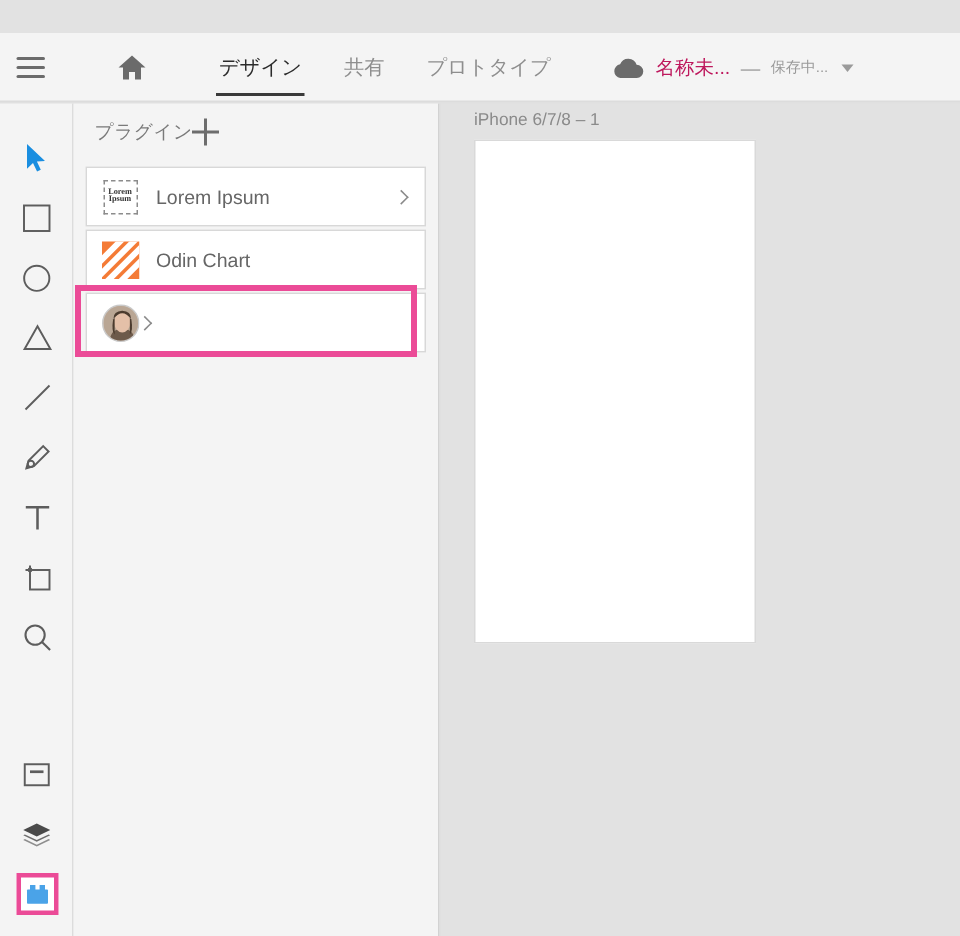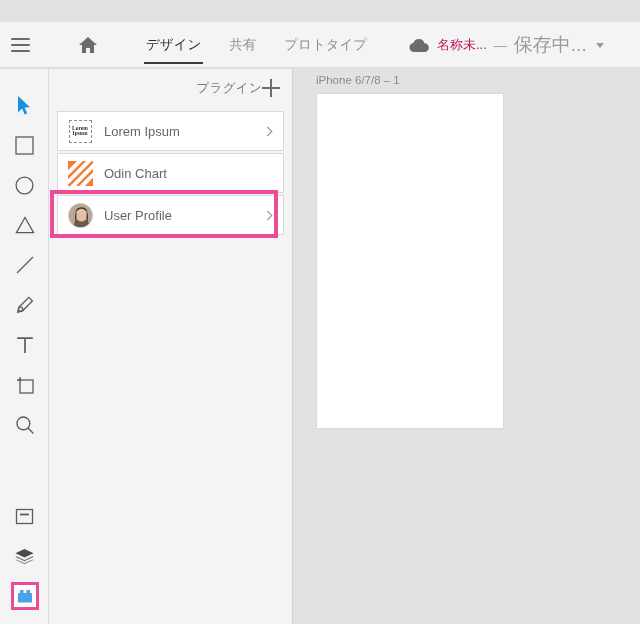--- a/index.html
+++ b/index.html
@@ -51,21 +51,21 @@
     height: 2px; background: #3a3a3a;
   }
 
   .doc-status {
     position: absolute; left: 408px; top: 0; height: 46px;
     display: flex; align-items: center; gap: 7px;
   }
   .cloud-icon { display: block; }
   .doc-title { font-size: 13px; color: #be185d; white-space: nowrap; }
   .doc-dash { font-size: 13px; color: #9a9a9a; }
-  .doc-saving { font-size: 19px; color: #9a9a9a; white-space: nowrap; }
+  .doc-saving { font-size: 10px; color: #9a9a9a; white-space: nowrap; }
   .caret-down {
     width: 0; height: 0; margin-left: 2px;
     border-left: 4.5px solid transparent;
     border-right: 4.5px solid transparent;
     border-top: 5px solid #9a9a9a;
   }
 
   
   .rail {
     position: absolute; left: 0; top: 69px; width: 49px; height: 555px;
@@ -84,21 +84,21 @@
     display: flex; align-items: center; justify-content: center;
   }
 
   
   .panel {
     position: absolute; left: 49px; top: 69px; width: 244px; height: 555px;
     background: #f4f4f4; border-right: 1px solid #d2d2d2;
   }
   .panel-head {
     height: 38px; display: flex; align-items: center;
-    padding: 0 12px 0 14px; justify-content: flex-end;
+    padding: 0 12px 0 14px; justify-content: flex-start;
   }
   .panel-title { font-size: 12.5px; color: #7a7a7a; letter-spacing: .3px; }
   .plus-btn {
     width: 18px; height: 18px; position: relative;
   }
   .plus-btn i {
     position: absolute; background: #6d6d6d;
   }
   .plus-btn i:nth-child(1) { left: 0; top: 8px; width: 18px; height: 1.6px; }
   .plus-btn i:nth-child(2) { top: 0; left: 8px; height: 18px; width: 1.6px; }
@@ -348,21 +348,20 @@
             <svg width="25" height="25" viewBox="0 0 25 25">
               <rect width="25" height="25" fill="#b9a694"></rect>
               <ellipse cx="12.5" cy="22" rx="8" ry="7" fill="#6d5a4a"></ellipse>
               <ellipse cx="12.5" cy="11" rx="5.4" ry="6.6" fill="#e4c0a8"></ellipse>
               <path d="M6.6 8.5 Q12.5 1 18.4 8.5 Q18.4 3.5 12.5 3.2 Q6.6 3.5 6.6 8.5 Z" fill="#4b3b2e"></path>
               <path d="M6.4 9 Q5.2 17 7.4 19 L7.4 8 Z" fill="#4b3b2e"></path>
               <path d="M18.6 9 Q19.8 17 17.6 19 L17.6 8 Z" fill="#4b3b2e"></path>
             </svg>
           </span>
         </span>
-        <span class="plugin-label">User Profile</span>
         <span class="chevron"></span>
       </div>
 
       <div class="hl-box"></div>
     </div>
   </div>
 
   <div class="canvas">
     <div class="artboard-label">iPhone 6/7/8 – 1</div>
     <div class="artboard"></div>

